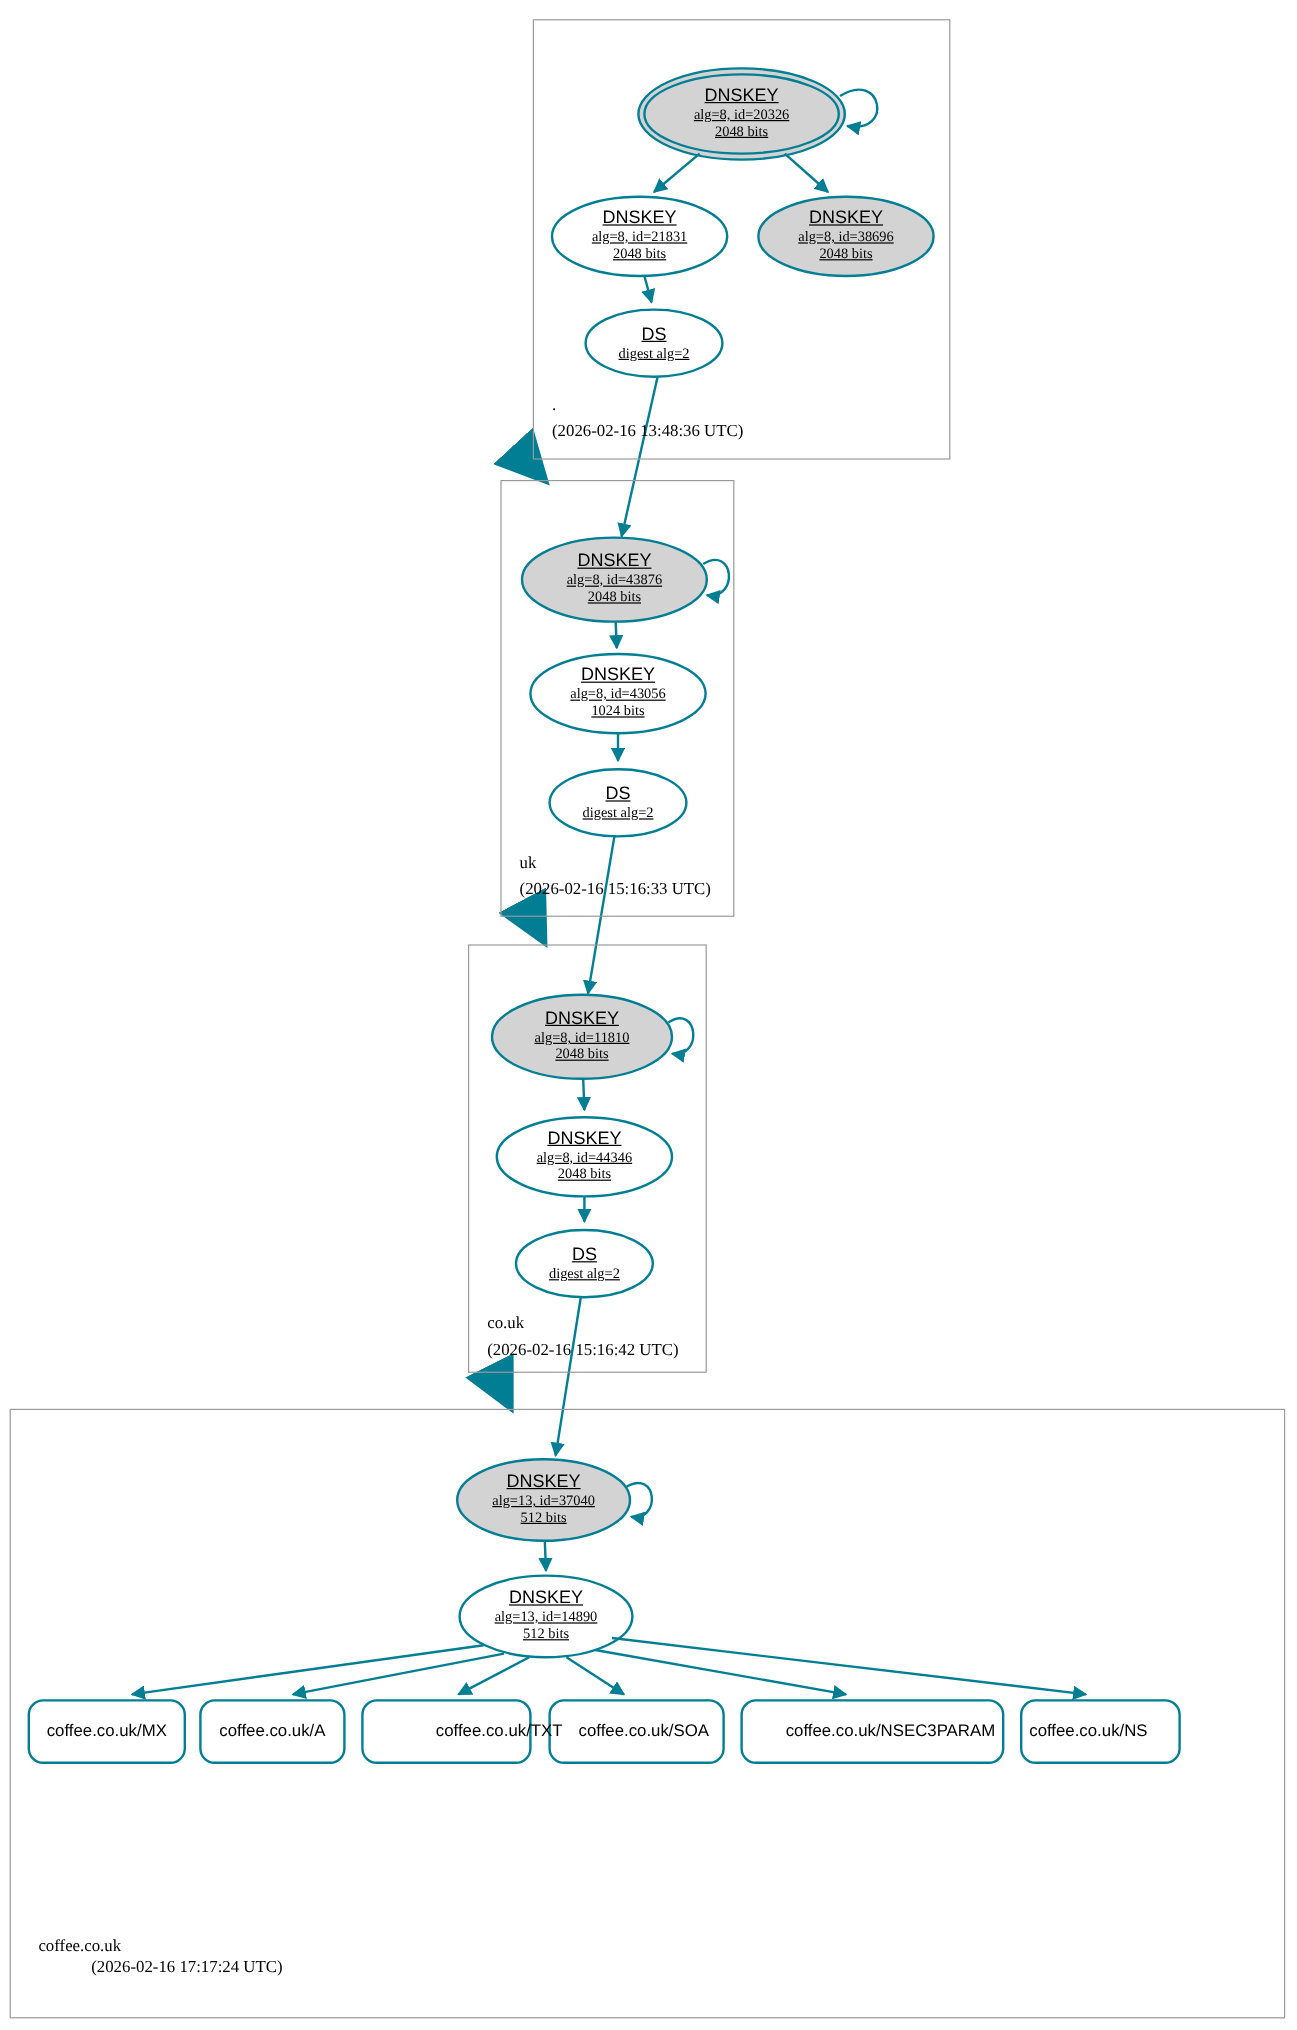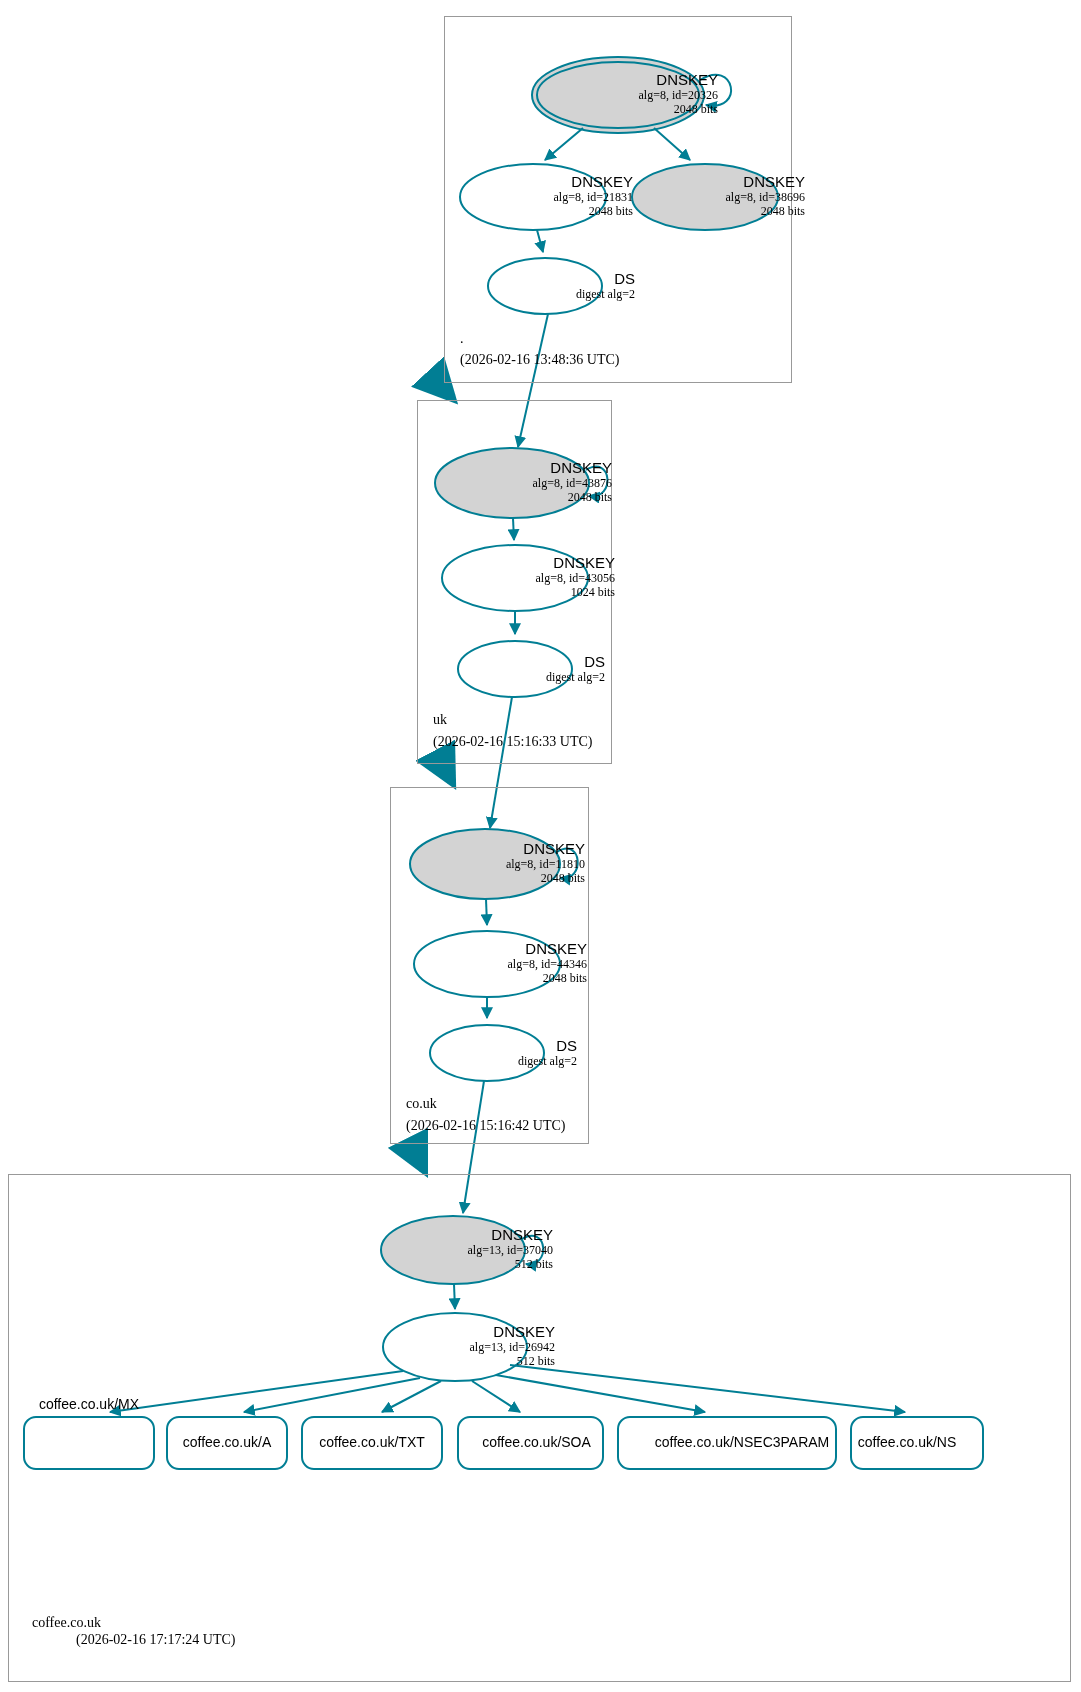--- a/index.html
+++ b/index.html
@@ -40,24 +40,25 @@
   }
   .zone-name {
     font-size: 14px;
   }
   .zone-time {
     font-size: 14px;
   }
   
   .node-text {
     position: absolute;
-    text-align: right;
+    text-align: center;
     color: #000000;
     white-space: nowrap;
     pointer-events: none;
+    text-decoration: underline;
   }
   .node-title {
     font-family: "Liberation Sans", sans-serif;
     font-size: 15px;
     line-height: 17px;
   }
   .node-sub {
     font-family: "Liberation Serif", serif;
     font-size: 12px;
     line-height: 14px;
@@ -228,24 +229,24 @@
   </div>
 
   <div class="node-text" style="left:353px; top:1226px; width:200px;">
     <div class="node-title">DNSKEY</div>
     <div class="node-sub">alg=13, id=37040</div>
     <div class="node-sub">512 bits</div>
   </div>
 
   <div class="node-text" style="left:355px; top:1323px; width:200px;">
     <div class="node-title">DNSKEY</div>
-    <div class="node-sub">alg=13, id=26942</div>
+    <div class="node-sub">alg=13, id=14890</div>
     <div class="node-sub">512 bits</div>
   </div>
 
-  <div class="rr-text" style="left:24px; top:1396px; width:130px;">coffee.co.uk/MX</div>
+  <div class="rr-text" style="left:24px; top:1434px; width:130px;">coffee.co.uk/MX</div>
   <div class="rr-text" style="left:167px; top:1434px; width:120px;">coffee.co.uk/A</div>
-  <div class="rr-text" style="left:302px; top:1434px; width:140px;">coffee.co.uk/TXT</div>
+  <div class="rr-text" style="left:302px; top:1434px; width:140px;padding-left:44px;">coffee.co.uk/TXT</div>
   <div class="rr-text" style="left:458px; top:1434px; width:157px;">coffee.co.uk/SOA</div>
   <div class="rr-text" style="left:618px; top:1434px; width:248px;">coffee.co.uk/NSEC3PARAM</div>
   <div class="rr-text" style="left:851px; top:1434px; width:112px;">coffee.co.uk/NS</div>
 
 </div>
 
 </body></html>

